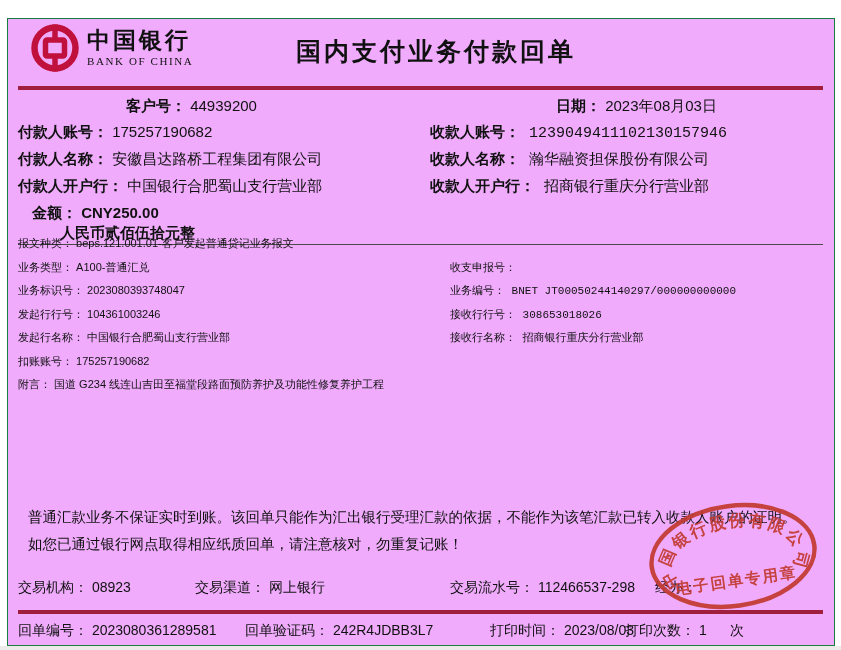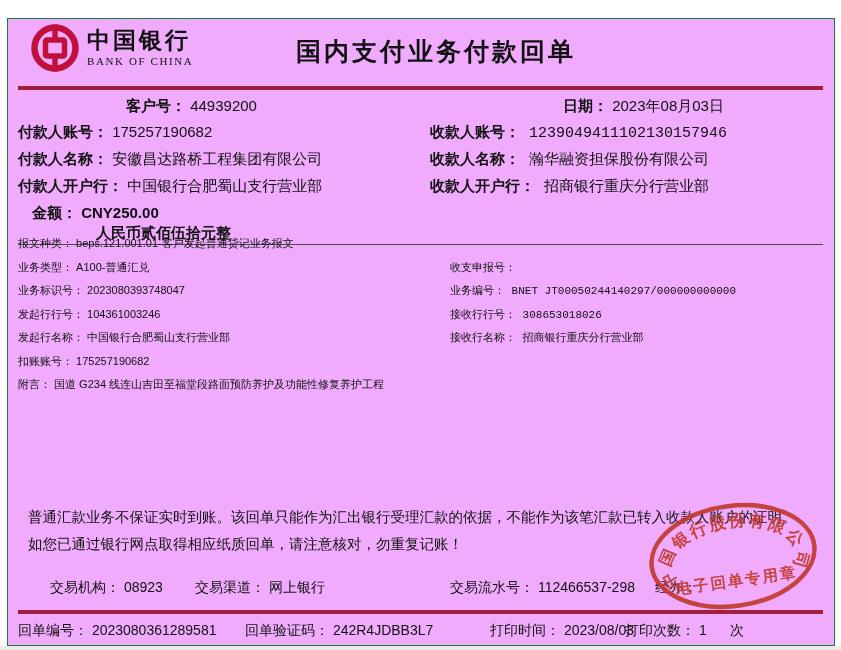--- a/index.html
+++ b/index.html
@@ -21,39 +21,39 @@
   .redline.ftr{top:591px;}
 
   
   .lbl{font-weight:700;}
   .val{font-weight:400;}
   .pair-left{position:absolute;left:10px;}
   .pair-right{position:absolute;left:422px;font-family:Liberation Mono, monospace;}
 
   .row-customer{position:absolute;top:78px;left:0;width:100%;font-size:15px;}
   .row-customer .cust{position:absolute;left:118px;top:0;}
-  .row-customer .date{position:absolute;left:548px;top:0;margin-left:7px;}
+  .row-customer .date{position:absolute;left:548px;top:0;}
 
   .parties{position:absolute;top:104px;left:0;width:100%;font-size:15px;}
   .parties .prow{position:relative;height:27px;}
   .amount{position:absolute;top:184px;left:24px;font-size:15px;font-weight:700;line-height:20px;}
-  .amount .words{margin-left:64px;}
+  .amount .words{margin-left:28px;}
 
   .sep{position:absolute;top:225px;left:10px;width:805px;height:0;border-top:1px solid #4a4a4a;}
 
   .details{position:absolute;top:217px;left:0;width:100%;font-size:11px;}
   .details .drow{position:relative;height:23.5px;}
   .details .pair-right{left:442px;}
   .details .lbl,.details .val{font-weight:400;}
 
   .notice{position:absolute;top:485px;left:20px;right:30px;font-size:14.5px;line-height:27px;}
 
   .txn{position:absolute;top:560px;left:0;width:100%;font-size:14px;}
   .txn span.g{position:absolute;top:0;}
-  .txn .g1{left:10px;margin-left:32px;} .txn .g2{left:187px;} .txn .g3{left:442px;} .txn .g4{left:647px;}
+  .txn .g1{left:10px;} .txn .g2{left:187px;} .txn .g3{left:442px;} .txn .g4{left:647px;}
 
   .footer{position:absolute;top:603px;left:0;width:100%;font-size:14px;}
   .footer span.g{position:absolute;top:0;}
   .footer .g1{left:10px;} .footer .g2{left:237px;} .footer .g3{left:482px;}
   .footer .g4{left:617px;} .footer .g5{left:722px;}
   .txn .lbl,.footer .lbl{font-weight:400;}
 
   
   .stamp{position:absolute;left:620px;top:470px;width:210px;height:134px;transform:rotate(-8deg);opacity:.92;pointer-events:none;}
 </style>

